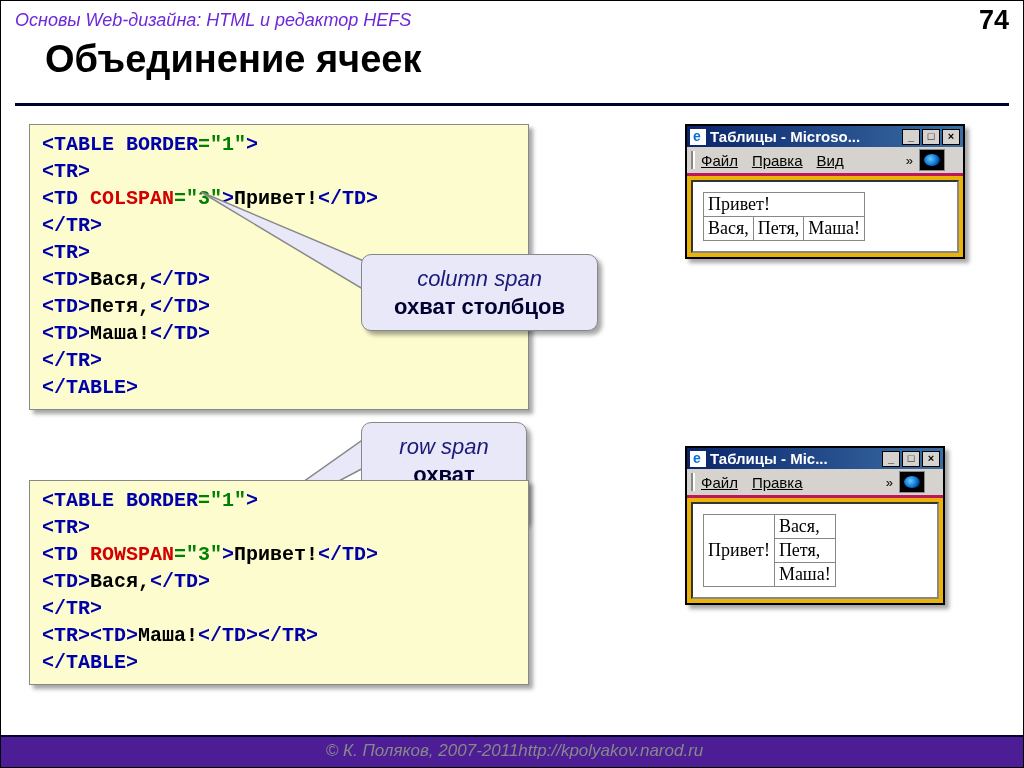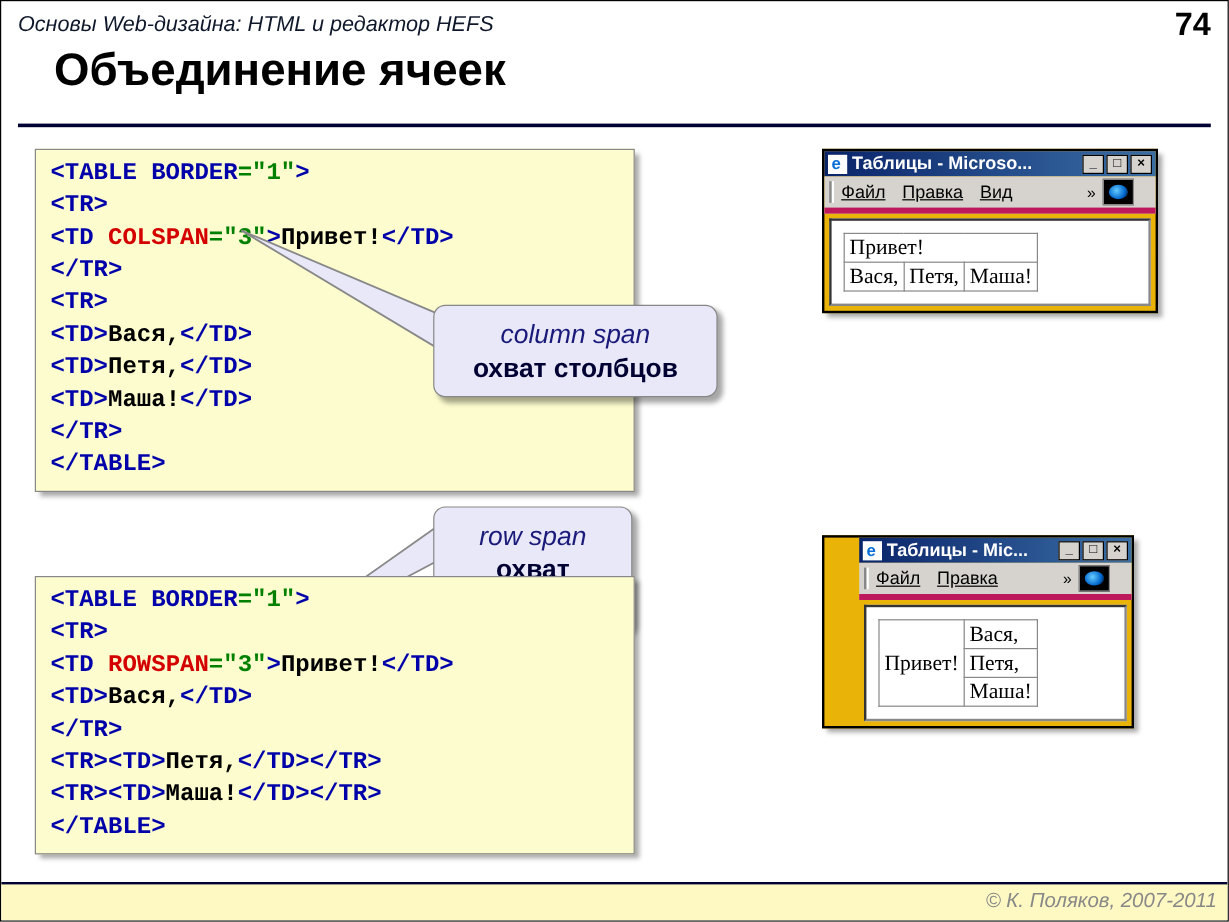--- a/index.html
+++ b/index.html
@@ -13,21 +13,21 @@
     border: 1px solid #000;
   }
   .header {
     display: flex;
     justify-content: space-between;
     align-items: center;
     padding: 4px 14px 2px 14px;
   }
   .course-title {
     font-style: italic;
-    color: #0f172a;
+    color: #6d28d9;
     font-size: 18px;
   }
   .page-num {
     font-size: 27px;
     font-weight: bold;
     color: #000;
   }
   .slide-title {
     font-size: 38px;
     font-weight: bold;
@@ -80,21 +80,21 @@
 
   
   .browser {
     position: absolute;
     width: 280px;
     background: #eab308;
     border: 2px solid #000;
     box-shadow: 4px 4px 4px rgba(0,0,0,0.35);
   }
   #browser1 { left: 684px; top: 0px; }
-  #browser2 { left: 684px; top: 322px; padding-left: 29px; }
+  #browser2 { left: 684px; top: 322px; }
   .titlebar {
     background: linear-gradient(to right, #0a246a, #3a6ea5);
     color: #fff;
     display: flex;
     align-items: center;
     padding: 2px 3px;
     font-size: 15px;
     font-weight: bold;
   }
   .titlebar .ie-icon {
@@ -122,21 +122,21 @@
     line-height: 13px;
     text-align: center;
     font-family: Arial;
     color:#000;
   }
   .menubar {
     display: flex;
     align-items: center;
     font-size: 15px;
     padding: 2px 4px;
-    border-bottom: 5px solid #be185d;
+    border-bottom: 3px solid #be185d;
     background:#d6d3ce;
   }
   .menubar .grip {
     width: 4px; height: 18px;
     border-left: 2px solid #888;
     border-right: 2px solid #fff;
     margin-right: 6px;
   }
   .menubar span { margin-right: 14px; text-decoration: underline; text-decoration-color: transparent; }
   .menubar span u { text-decoration: underline; }
@@ -168,26 +168,26 @@
   .html-table td {
     border: 1px solid #888;
     padding: 1px 4px;
   }
 
   .footer {
     position: absolute;
     bottom: 0; left: 0; right: 0;
     border-top: 2px solid #000033;
     display: flex;
-    justify-content: flex-end;
+    justify-content: center;
     padding: 4px 9px 6px 14px;
     font-style: italic;
     color: #888;
     font-size: 17px;
-    background:#fef9c3;
+    background:#4c1d95;
   }
 
   
   svg.pointer-svg {
     position: absolute;
     overflow: visible;
     pointer-events: none;
   }
 </style>
 </head>
@@ -231,21 +231,20 @@
     <div class="it">row span</div>
     <div class="b">охват строк</div>
   </div>
 
   <div id="code2" class="code-block">
     <div><span class="tag">&lt;TABLE </span><span class="tag">BORDER</span><span class="val">="1"</span><span class="tag">&gt;</span></div>
     <div><span class="tag">&lt;TR&gt;</span></div>
     <div><span class="tag">   &lt;TD </span><span class="attr-red">ROWSPAN</span><span class="val">="3"</span><span class="tag">&gt;</span><span>Привет!</span><span class="tag">&lt;/TD&gt;</span></div>
     <div><span class="tag">   &lt;TD&gt;</span><span>Вася,</span><span class="tag">&lt;/TD&gt;</span></div>
     <div><span class="tag">&lt;/TR&gt;</span></div>
-    <div><span class="tag">&lt;TR&gt;&lt;TD&gt;</span><span>Петя,</span><span class="tag">&lt;/TD&gt;&lt;/TR&gt;</span></div>
     <div><span class="tag">&lt;TR&gt;&lt;TD&gt;</span><span>Маша!</span><span class="tag">&lt;/TD&gt;&lt;/TR&gt;</span></div>
     <div><span class="tag">&lt;/TABLE&gt;</span></div>
   </div>
 
   <div id="browser1" class="browser">
     <div class="titlebar">
       <span class="ie-icon"></span>
       <span>Таблицы - Microso...</span>
       <span class="spacer"></span>
       <span class="win-btn">_</span>
@@ -307,13 +306,14 @@
             </tr>
       </tbody>
         </table>
     </div>
   </div>
 
 </div>
 
 <div class="footer">
   <div>© К. Поляков, 2007-2011</div>
+  <div>http://kpolyakov.narod.ru</div>
 </div>
 
 </body></html>

